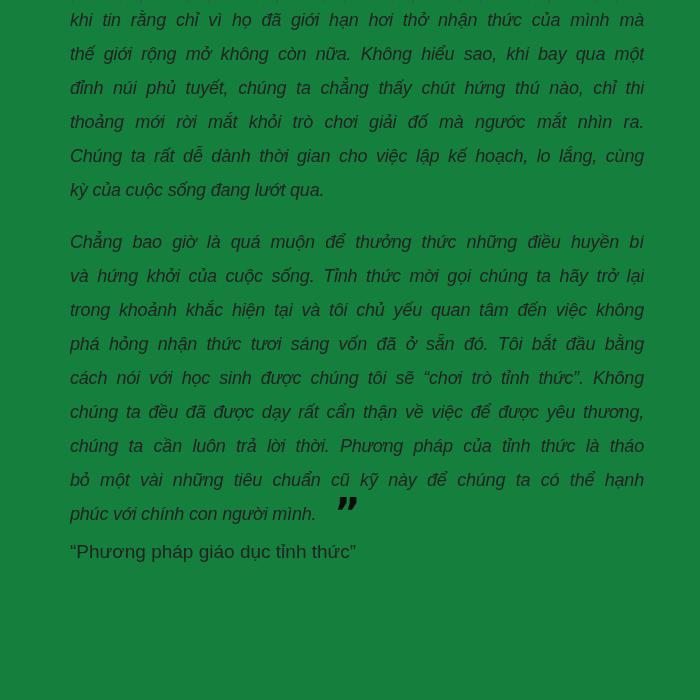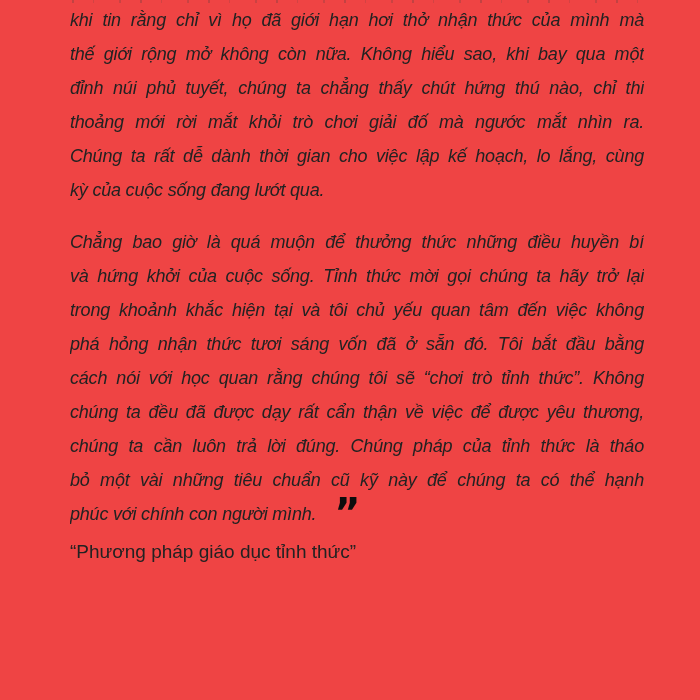--- a/index.html
+++ b/index.html
@@ -12,21 +12,21 @@
     height: 700px;
     overflow: hidden;
     font-family: "Liberation Sans", sans-serif;
   }
   .page {
     position: relative;
     width: 700px;
     height: 700px;
     box-sizing: border-box;
     padding: 3px 56px 0 70px;
-    background: #ef4444;
+    background: #15803d;
   }
   
   .remnant {
     position: absolute;
     top: 0;
     left: 72px;
     right: 60px;
     height: 3px;
     background-image: repeating-linear-gradient(
       90deg,
@@ -94,23 +94,23 @@
       <div class="line">thoảng mới rời mắt khỏi trò chơi giải đố mà ngước mắt nhìn ra.</div>
       <div class="line">Chúng ta rất dễ dành thời gian cho việc lập kế hoạch, lo lắng, cùng</div>
       <div class="line last">kỳ của cuộc sống đang lướt qua.</div>
     </div>
 
     <div class="para para-2">
       <div class="line">Chẳng bao giờ là quá muộn để thưởng thức những điều huyền bí</div>
       <div class="line">và hứng khởi của cuộc sống. Tỉnh thức mời gọi chúng ta hãy trở lại</div>
       <div class="line">trong khoảnh khắc hiện tại và tôi chủ yếu quan tâm đến việc không</div>
       <div class="line">phá hỏng nhận thức tươi sáng vốn đã ở sẵn đó. Tôi bắt đầu bằng</div>
-      <div class="line">cách nói với học quan rằng chúng tôi sẽ “chơi trò tỉnh thức”. Không</div>
+      <div class="line">cách nói với học sinh được chúng tôi sẽ “chơi trò tỉnh thức”. Không</div>
       <div class="line">chúng ta đều đã được dạy rất cẩn thận về việc để được yêu thương,</div>
-      <div class="line">chúng ta cần luôn trả lời đúng. Chúng pháp của tỉnh thức là tháo</div>
+      <div class="line">chúng ta cần luôn trả lời thời. Phương pháp của tỉnh thức là tháo</div>
       <div class="line">bỏ một vài những tiêu chuẩn cũ kỹ này để chúng ta có thể hạnh</div>
       <div class="line last">
         <span>phúc với chính con người mình.</span><span class="bigquote">”</span>
       </div>
     </div>
 
   </div>
 
   <div class="citation">“Phương pháp giáo dục tỉnh thức”</div>
 

